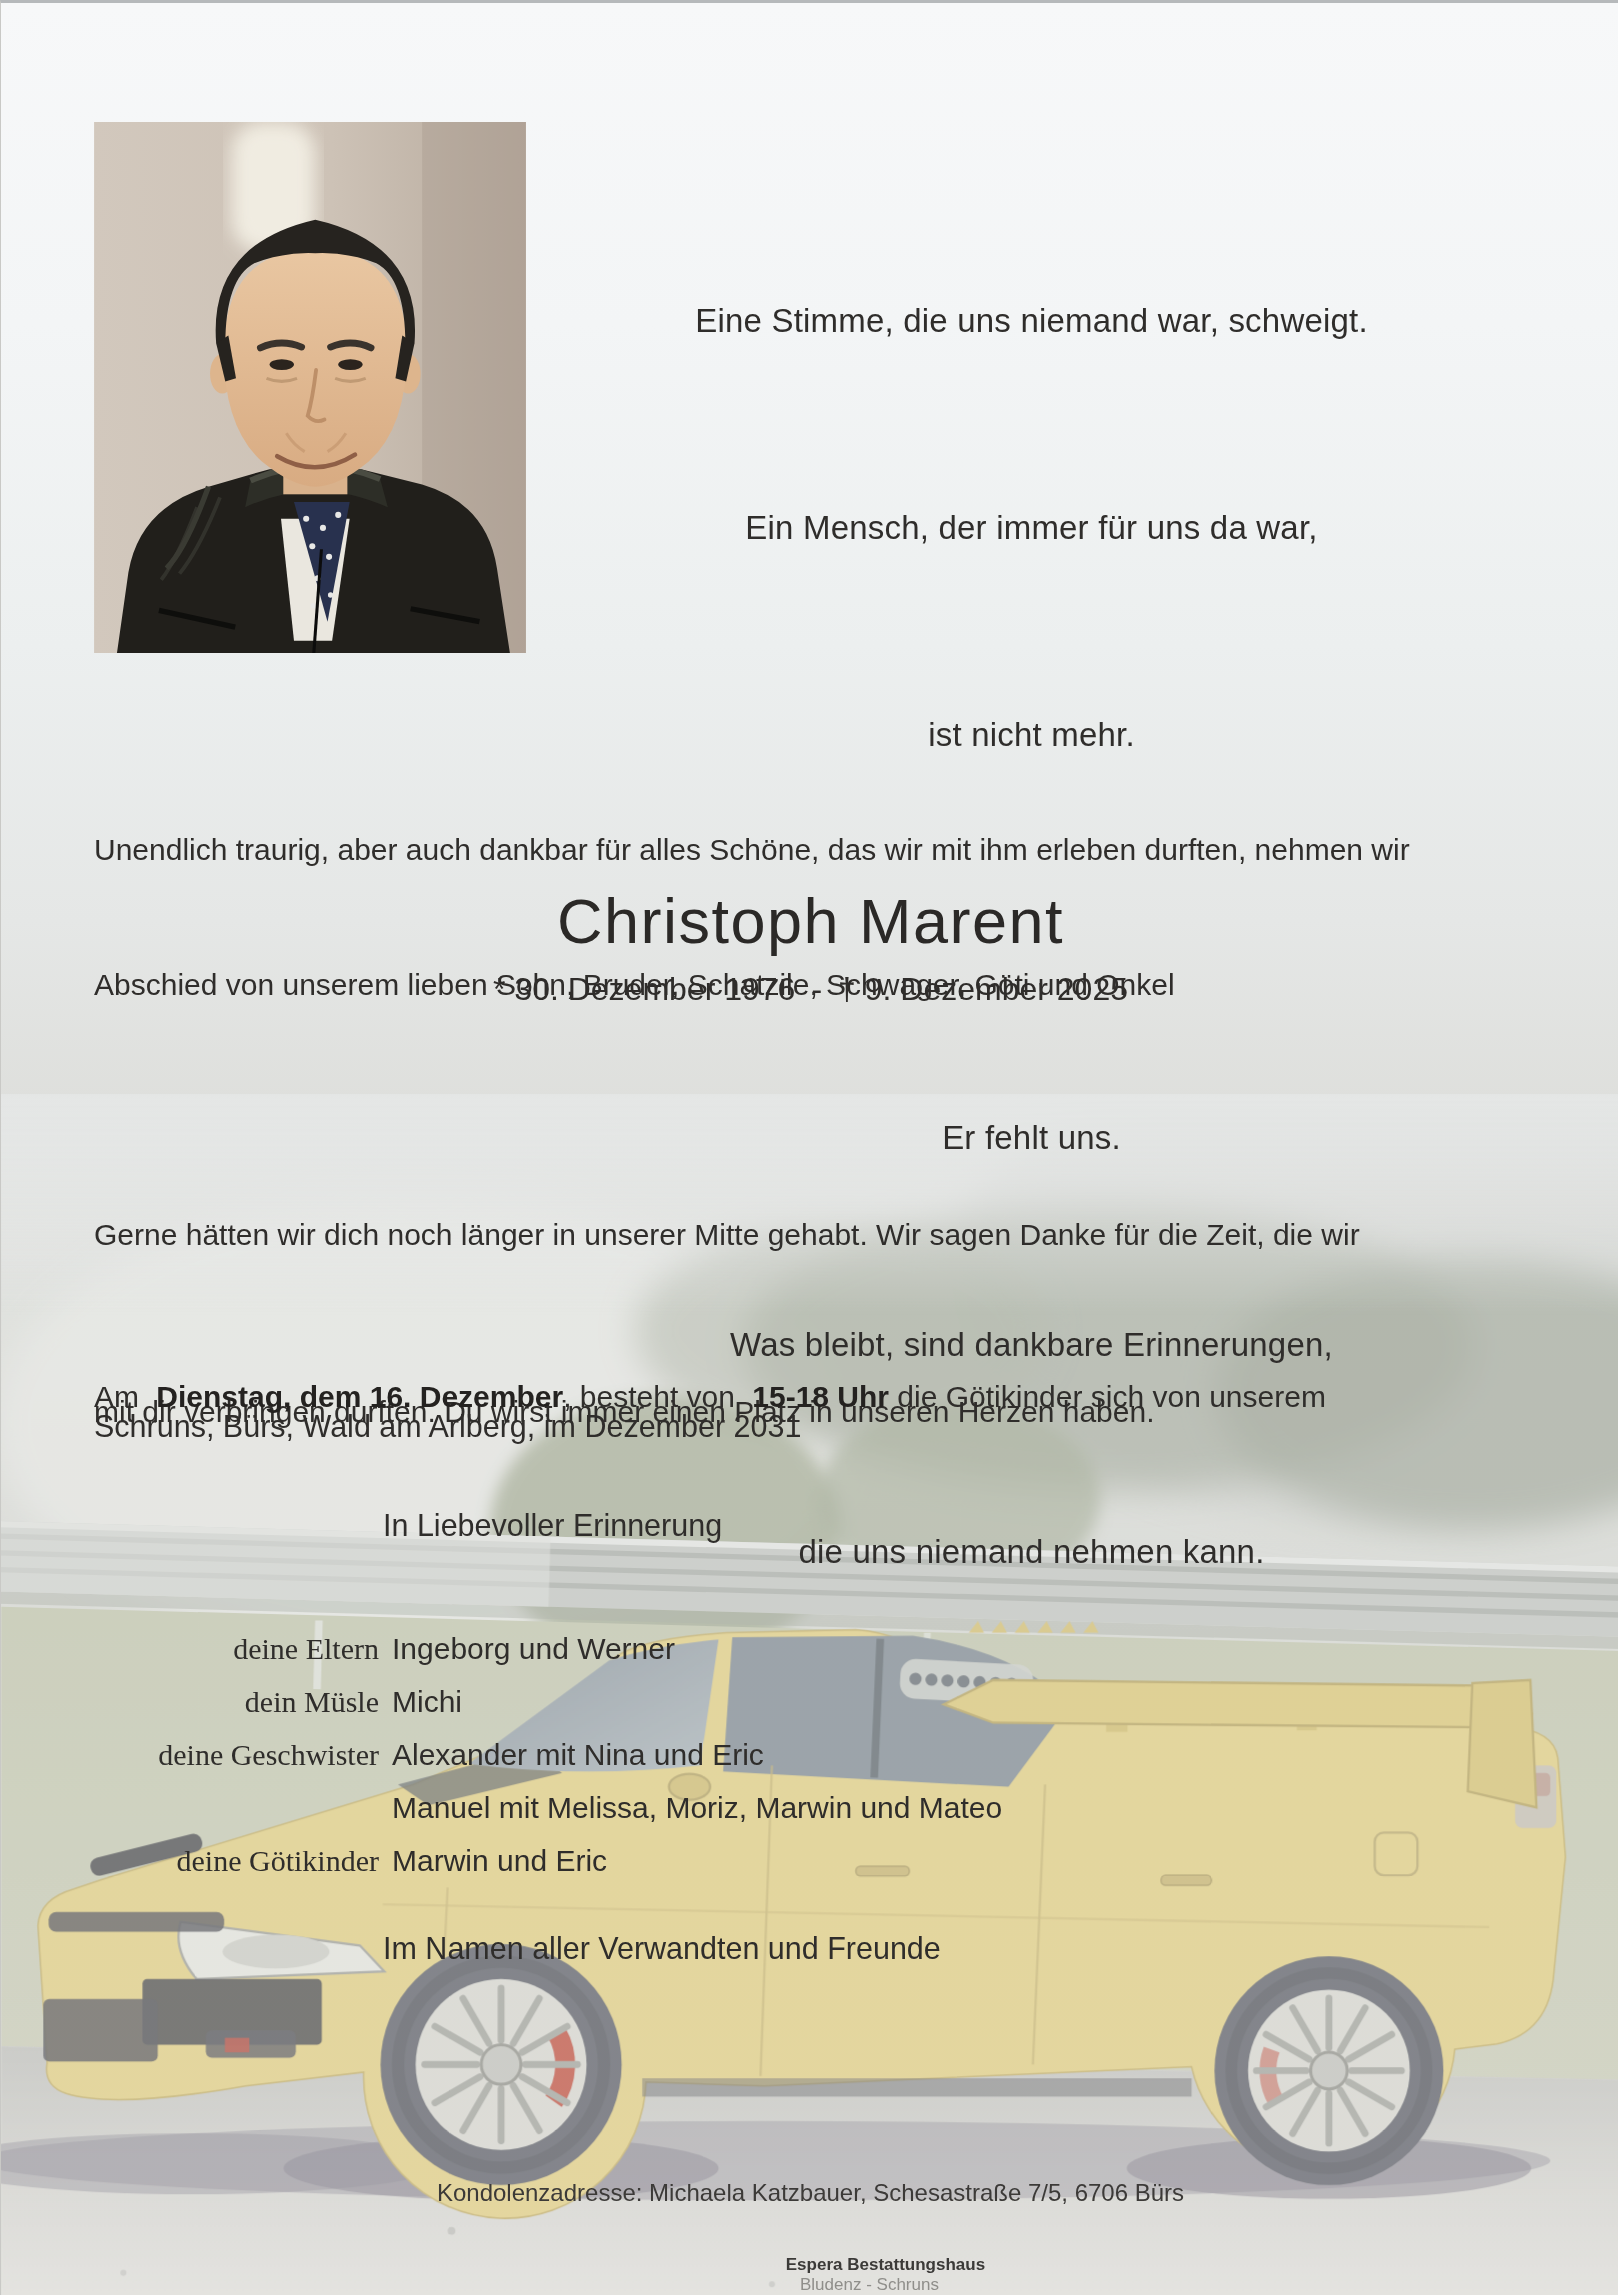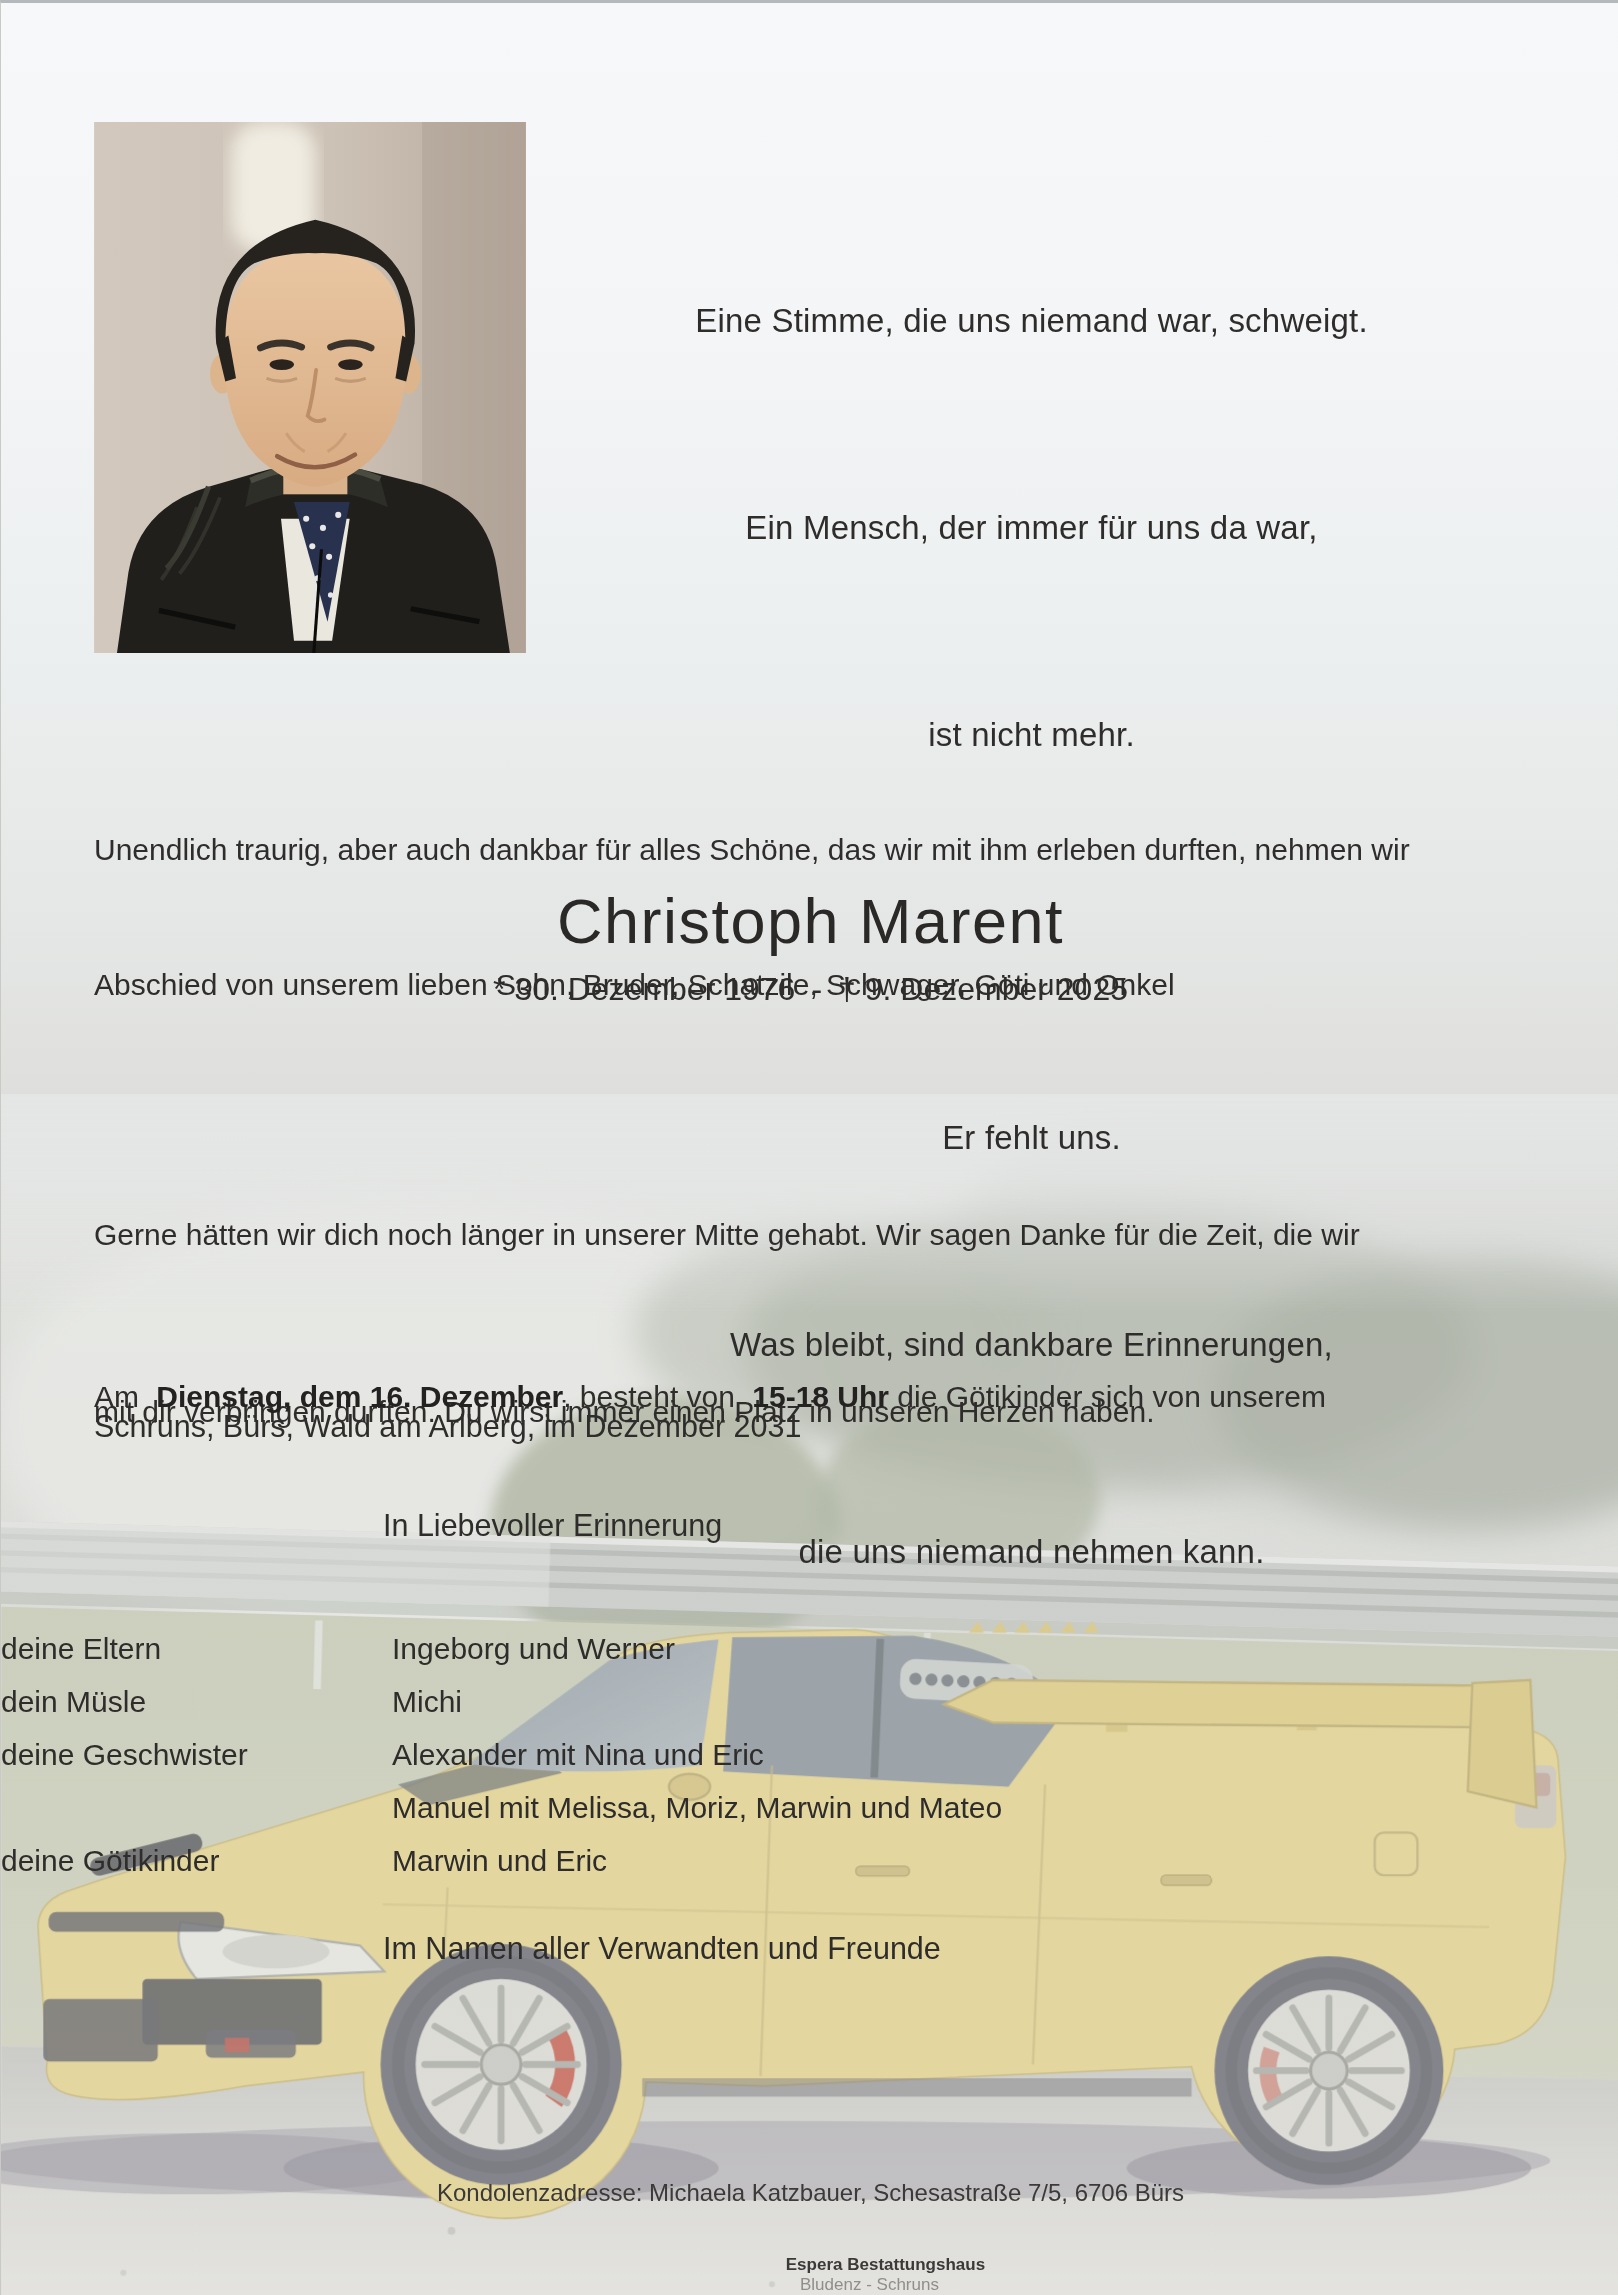--- a/index.html
+++ b/index.html
@@ -21,21 +21,21 @@
   .intro{left:93px;top:734px;width:1465px;font-size:30px;line-height:45px;font-weight:300;}
   .deceased-name{left:0;top:880px;width:100%;text-align:center;font-size:63px;line-height:76px;letter-spacing:1.5px;font-weight:300;color:#2b2927;}
   .deceased-dates{left:0;top:963px;width:100%;text-align:center;font-size:32px;line-height:46px;font-weight:300;}
   .para{left:93px;width:1496px;font-size:30px;line-height:59px;font-weight:300;}
   .thanks{top:1084px;}
   .farewell{top:1246px;}
   .places{left:93px;top:1406px;font-size:30.5px;font-weight:300;}
   .remember{left:382px;top:1505px;font-size:30.5px;font-weight:300;}
   .family{position:absolute;left:0;top:1619px;width:1619px;font-size:30px;font-weight:300;}
   .fam-row{display:flex;height:53px;line-height:53px;}
-  .fam-label{width:378px;text-align:left;}
+  .fam-label{width:378px;text-align:right;font-family:Liberation Serif, serif;}
   .fam-names{margin-left:13px;}
   .closing{left:382px;top:1928px;font-size:30.5px;font-weight:300;}
   .condolence{left:0;top:2176px;width:100%;text-align:center;font-size:24px;font-weight:300;color:#3c3a38;}
   .brand{left:0;top:2232px;width:100%;text-align:center;font-size:17px;padding-left:99px;box-sizing:border-box;}
   .brand .b{font-weight:bold;color:#3b3a38;margin-left:32px;}
   .brand .l{color:#8f8e8a;}
   b.seg{font-weight:bold;color:#242220;margin-left:9px;}
   .photo{position:absolute;left:93px;top:119px;width:432px;height:531px;}
   .scene{position:absolute;left:0;top:1091px;width:1619px;height:1204px;}
   .scene svg{display:block;}

